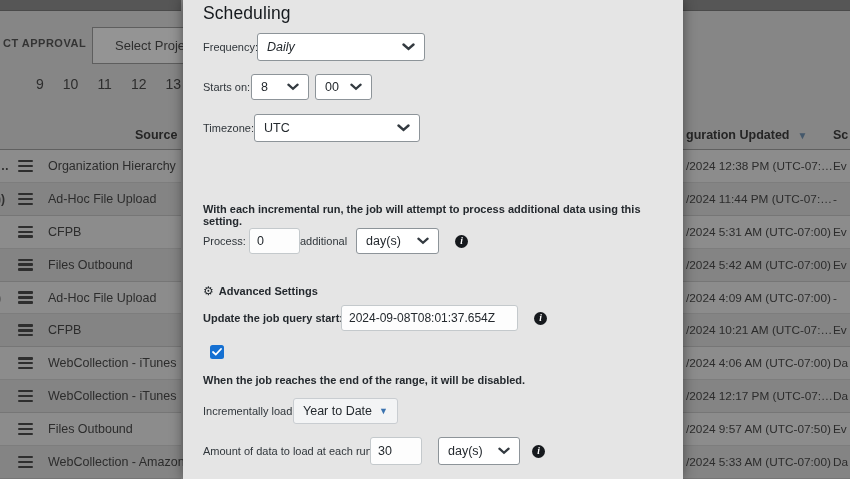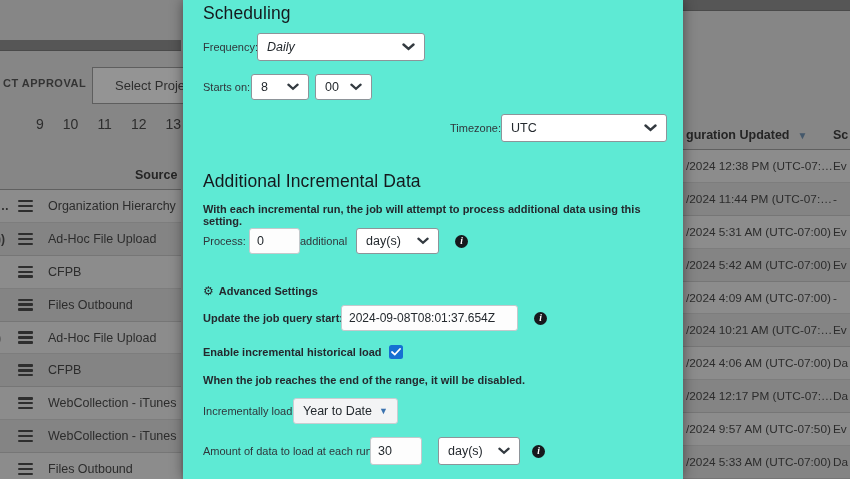--- a/index.html
+++ b/index.html
@@ -2,21 +2,21 @@
 <html><head>
 <meta charset="utf-8">
 <style>
   * { margin:0; padding:0; box-sizing:border-box; }
   html,body { width:850px; height:479px; overflow:hidden; background:#868686;
     font-family:"Liberation Sans", sans-serif; }
   #stage { position:relative; width:850px; height:479px; overflow:hidden; }
 
   
   .bg-panel { position:absolute; top:0; bottom:0; background:#868686; }
-  #bg-left  { left:0; width:181px;margin-top:40px; }
+  #bg-left  { left:0; width:181px; }
   #bg-right { left:683px; width:167px; }
   .topbar { position:absolute; top:0; left:0; right:0; height:11px; background:#565656;
     border-bottom:1px solid #4a4a4a; }
 
   .tab-label { position:absolute; top:37px; left:3px; font-size:11px; font-weight:600;
     letter-spacing:.5px; color:#343434; white-space:nowrap; }
   .select-project-btn { position:absolute; top:27px; left:92px; width:120px; height:37px;
     background:#949494; border:1px solid #5e5e5e; color:#2f2f2f; font-size:13px;
     display:flex; align-items:center; justify-content:flex-start; padding-left:22px;
     white-space:nowrap; }
@@ -43,21 +43,21 @@
   .src-label { position:absolute; left:48px; white-space:nowrap; }
 
   
   #upd-header { left:3px; }
   .sort-caret { margin-left:8px; font-size:10px; color:#44586b; }
   #sched-header { left:150px; }
   .upd-cell { position:absolute; left:3px; white-space:nowrap; font-size:11.8px; }
   .sched-cell { position:absolute; left:150px; white-space:nowrap; font-size:11.8px; }
 
   
-  #modal { position:absolute; top:0; left:183px; width:500px; height:479px; background:#5eead4;
+  #modal { position:absolute; top:0; left:183px; width:500px; height:479px; background:#e5e5e5;
     box-shadow:0 0 12px rgba(0,0,0,.45); z-index:5; }
   .m-abs { position:absolute; left:20px; right:16px; display:flex; align-items:center; }
   .m-h1 { font-size:17.5px; font-weight:500; color:#15191d; letter-spacing:.1px; }
   .lbl { font-size:11px; color:#30363b; white-space:nowrap; }
   .lbl-b { font-size:11px; font-weight:700; color:#24292e; white-space:nowrap; }
 
   .sel { height:28px; background:#fff; border:1px solid #8d9499; border-radius:3px;
     display:flex; align-items:center; justify-content:space-between; padding:0 9px;
     font-size:12.5px; color:#24292e; cursor:pointer; }
   .sel svg { flex:0 0 auto; margin-left:8px; }
@@ -264,33 +264,30 @@
           </svg>
       </div>
       <div class="sel" style="width:57px; height:26px;">
         <span>00</span>
         <svg width="12" height="8" viewBox="0 0 13 8">
             <path d="M1.5 1.5 L6.5 6 L11.5 1.5" stroke="#333a40" stroke-width="2.4" fill="none" stroke-linecap="round"></path>
           </svg>
       </div>
     </div>
 
-    <div class="m-abs" style="top:114px; height:28px;justify-content:flex-end;">
+    <div class="m-abs" style="top:114px; height:28px;">
       <span class="lbl" style="width:51px;">Timezone:</span>
       <div class="sel" style="width:166px;">
         <span>UTC</span>
         <svg width="13" height="8" viewBox="0 0 13 8">
             <path d="M1.5 1.5 L6.5 6 L11.5 1.5" stroke="#333a40" stroke-width="2.4" fill="none" stroke-linecap="round"></path>
           </svg>
       </div>
     </div>
 
-    <div class="m-abs" style="top:171px;">
-      <div class="m-h1">Additional Incremental Data</div>
-    </div>
     <div class="m-abs" style="top:203px;">
       <span class="lbl-b" style="white-space:normal;">With each incremental run, the job will attempt to process additional data using this setting.</span>
     </div>
 
     <div class="m-abs" style="top:228px; height:26px;">
       <span class="lbl" style="width:46px;">Process:</span>
       <input class="inp" style="width: 51px;" value="0">
       <span class="lbl" style="margin-left:0; margin-right:9px;">additional</span>
       <div class="sel" style="width:83px; height:26px;">
         <span>day(s)</span>
@@ -306,21 +303,20 @@
       <span class="lbl-b">Advanced Settings</span>
     </div>
 
     <div class="m-abs" style="top:305px; height:26px;">
       <span class="lbl-b" style="width:138px;">Update the job query start:</span>
       <input class="inp" style="width: 177px; font-size: 12px;" value="2024-09-08T08:01:37.654Z">
       <span class="info-icon" style="margin-left:16px;">i</span>
     </div>
 
     <div class="m-abs" style="top:344px; height:16px;">
-      <span class="lbl-b">Enable incremental historical load</span>
       <span class="chk">
         <svg width="10" height="8" viewBox="0 0 10 8">
             <path d="M1 4 L3.8 6.6 L9 1" stroke="#ffffff" stroke-width="1.8" fill="none" stroke-linecap="round"></path>
           </svg>
       </span>
     </div>
 
     <div class="m-abs" style="top:374px;">
       <span class="lbl-b">When the job reaches the end of the range, it will be disabled.</span>
     </div>

